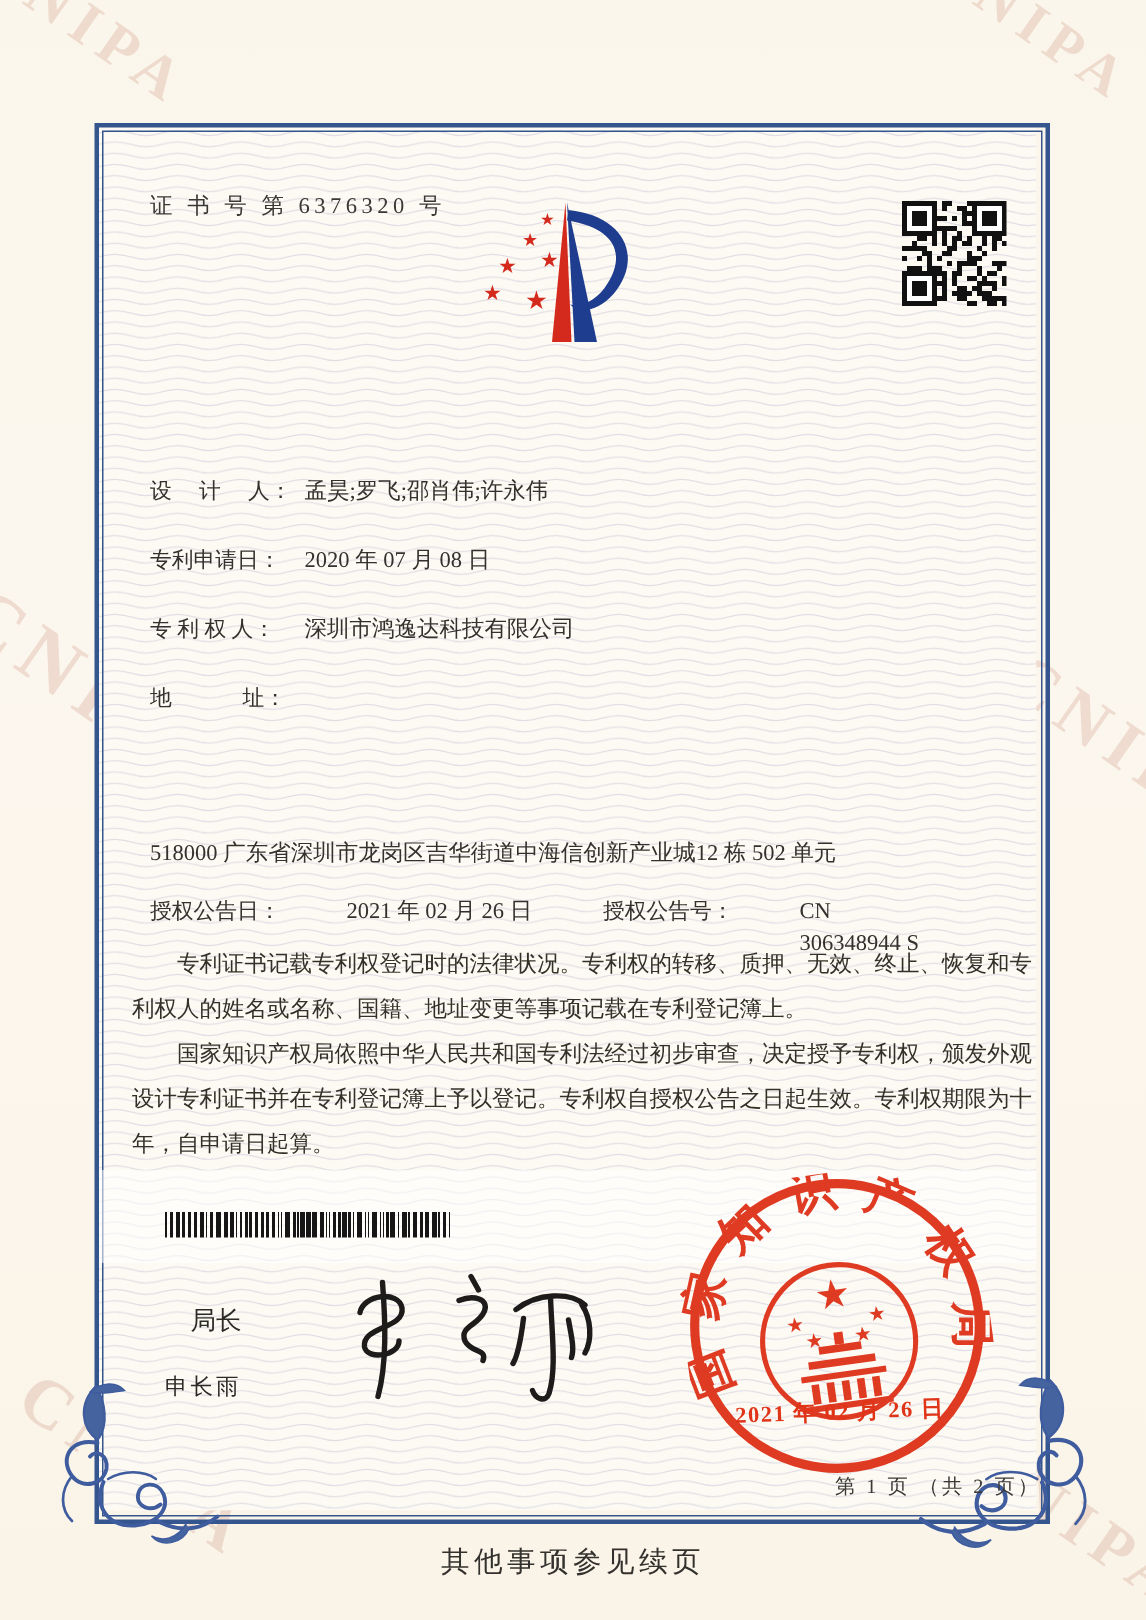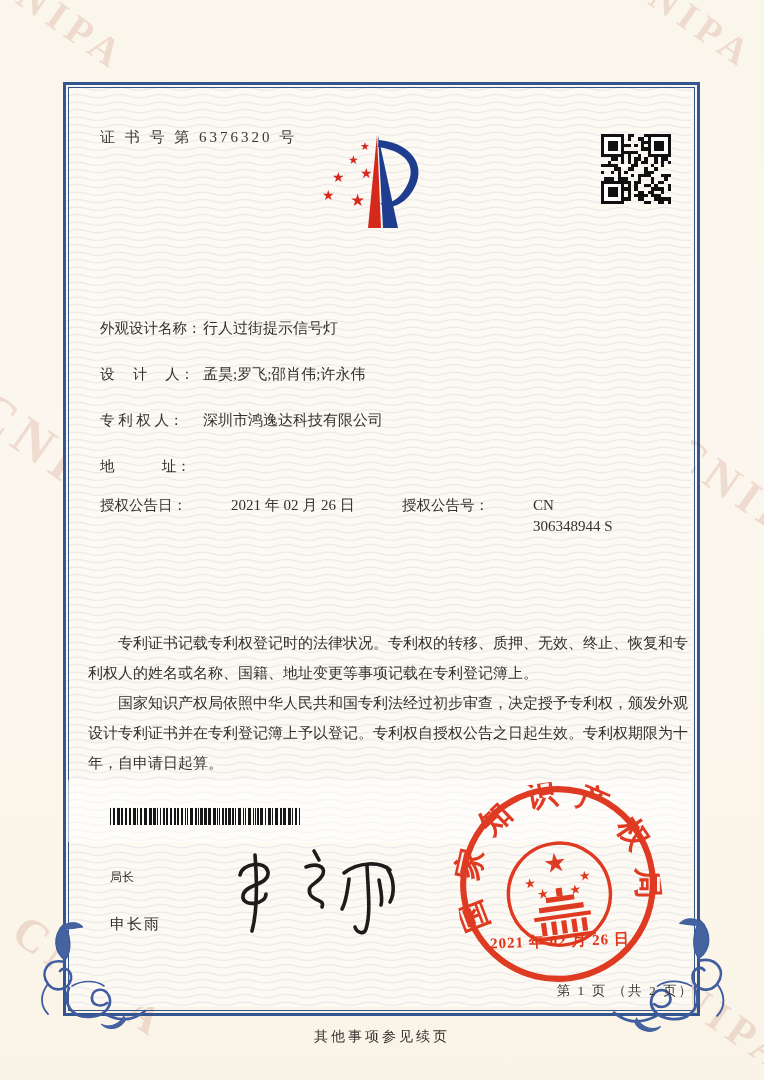--- a/index.html
+++ b/index.html
@@ -22,45 +22,45 @@
   #cert-no{position:absolute;left:100px;top:128px;font-size:15px;letter-spacing:3px;color:#3a3834;}
   #qr{position:absolute;left:601px;top:134px;width:70px;height:70px;}
   #logo{position:absolute;left:316px;top:130px;width:132px;height:102px;}
   #doc-title{position:absolute;left:0;top:233px;width:764px;text-align:center;
              font-size:35px;font-weight:bold;letter-spacing:9px;color:#1c1a18;}
   
   #fields{position:absolute;left:100px;top:318px;width:520px;font-size:15px;color:#33312d;}
   .frow{display:flex;align-items:flex-start;line-height:21px;margin-bottom:25px;}
   .flabel{flex:0 0 103px;font-size:14.5px;white-space:nowrap;}
   .fvalue{flex:1;}
-  .frow.addr{margin-bottom:18px;}
+  .frow.addr{margin-bottom:18px;flex-direction:column;}
   .frow.twocol .pair{display:flex;gap:28px;}
   .frow.twocol .pair.left{flex:0 0 302px;}
   .pair .flabel{flex:0 0 103px;}
   
   #paras{position:absolute;left:88px;top:628px;width:600px;font-size:15px;
          line-height:30px;text-align:justify;color:#333028;}
   #paras p{margin:0;text-indent:2em;}
   
   #barcode-strip{position:absolute;left:66px;top:780px;width:625px;height:62px;
          background:rgba(255,255,255,0.55);z-index:4;}
   #barcode{position:absolute;left:110px;top:808px;width:194px;height:17px;}
   
-  #director-title{position:absolute;left:110px;top:869px;font-size:12px;color:#2b2a27;}
+  #director-title{position:absolute;left:127px;top:869px;font-size:17px;color:#2b2a27;}
   #director-name{position:absolute;left:110px;top:915px;font-size:15px;color:#2b2a27;letter-spacing:2px;text-align:center;}
   #signature{position:absolute;left:218px;top:843px;width:195px;height:100px;}
   
   #seal{position:absolute;left:456px;top:782px;width:204px;height:204px;transform:rotate(-8deg);z-index:6;opacity:0.94;}
   #seal-date{position:absolute;left:462px;top:932px;width:196px;text-align:center;
       font-size:15px;font-weight:bold;color:#e03418;letter-spacing:1px;z-index:7;transform:rotate(-2deg);}
   
   #page-num{position:absolute;left:63px;top:982px;width:631px;text-align:right;
       font-size:13.5px;letter-spacing:2px;color:#3a3834;z-index:6;}
   #cont-note{position:absolute;left:0;top:1028px;width:764px;text-align:center;
-      font-size:14px;letter-spacing:3px;color:#33312d;z-index:6;}
+      font-size:19px;letter-spacing:3px;color:#33312d;z-index:6;}
 </style>
 </head>
 <body>
 
 <div id="page">
 
   <span class="wm" style="left:-22px;top:-8px;font-size:40px;">CNIPA</span>
   <span class="wm" style="left:612px;top:-6px;font-size:38px;">CNIPA</span>
   <span class="wm" style="left:428px;top:318px;font-size:48px;color:rgba(213,165,146,0.28);">CNIPA</span>
   <span class="wm" style="left:-38px;top:430px;font-size:54px;">CNIPA</span>
@@ -261,33 +261,34 @@
       <text x="32" y="34" font-size="12" fill="#D42A1E">★</text>
       <text x="44" y="48" font-size="14" fill="#D42A1E">★</text>
       <text x="16" y="52" font-size="14" fill="#D42A1E">★</text>
       <text x="6" y="70" font-size="14" fill="#D42A1E">★</text>
       <text x="34" y="76" font-size="17" fill="#D42A1E">★</text>
     </svg>
 
 
     <div id="fields">
       <div class="frow">
-        <span class="flabel">外观设计名称：</span>
-        <span class="fvalue">行人过街提示信号灯</span>
+        <span class="flabel">设　 计　 人：</span>
+        <span class="fvalue">孟昊;罗飞;邵肖伟;许永伟</span>
       </div>
       <div class="frow">
-        <span class="flabel">设　 计　 人：</span>
-        <span class="fvalue">孟昊;罗飞;邵肖伟;许永伟</span>
+        <span class="flabel">专利申请日：</span>
+        <span class="fvalue">2020 年 07 月 08 日</span>
       </div>
       <div class="frow">
         <span class="flabel">专 利 权 人：</span>
         <span class="fvalue">深圳市鸿逸达科技有限公司</span>
       </div>
       <div class="frow addr">
         <span class="flabel">地　　　 址：</span>
+        <span class="fvalue">518000 广东省深圳市龙岗区吉华街道中海信创新产业城12 栋 502 单元</span>
       </div>
       <div class="frow twocol">
         <div class="pair left">
           <span class="flabel">授权公告日：</span>
           <span class="fvalue">2021 年 02 月 26 日</span>
         </div>
         <div class="pair">
           <span class="flabel">授权公告号：</span>
           <span class="fvalue">CN 306348944 S</span>
         </div>

